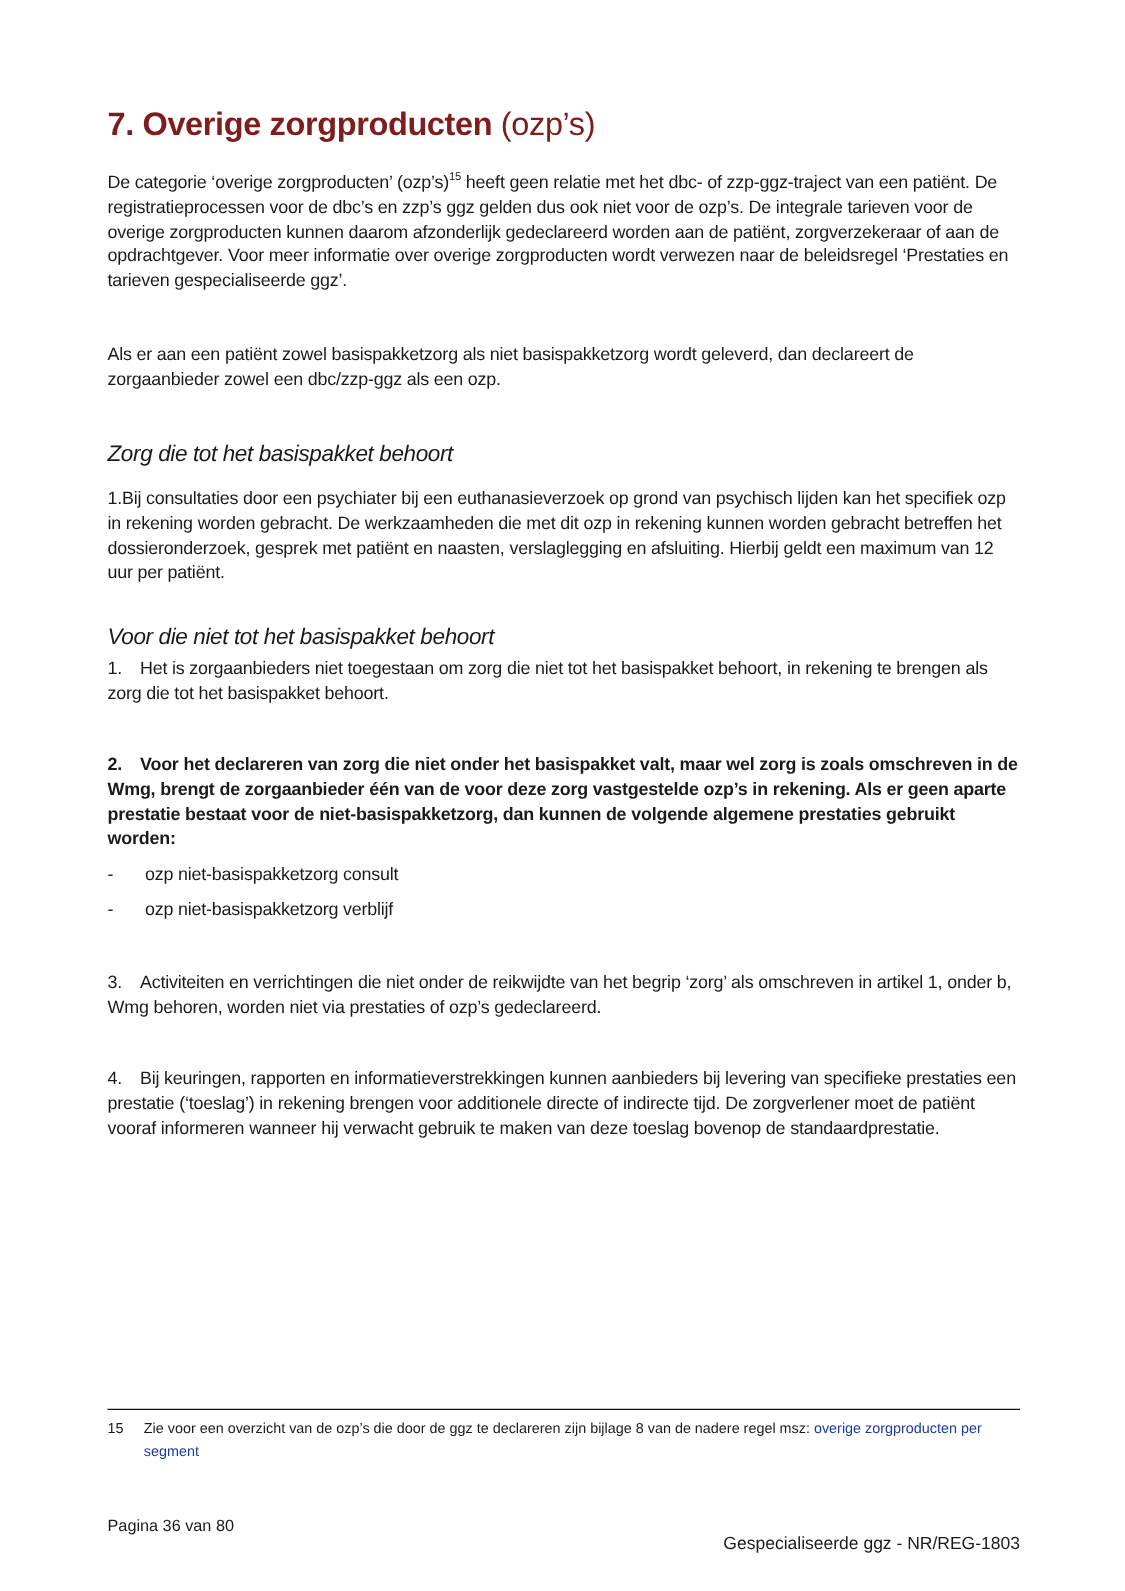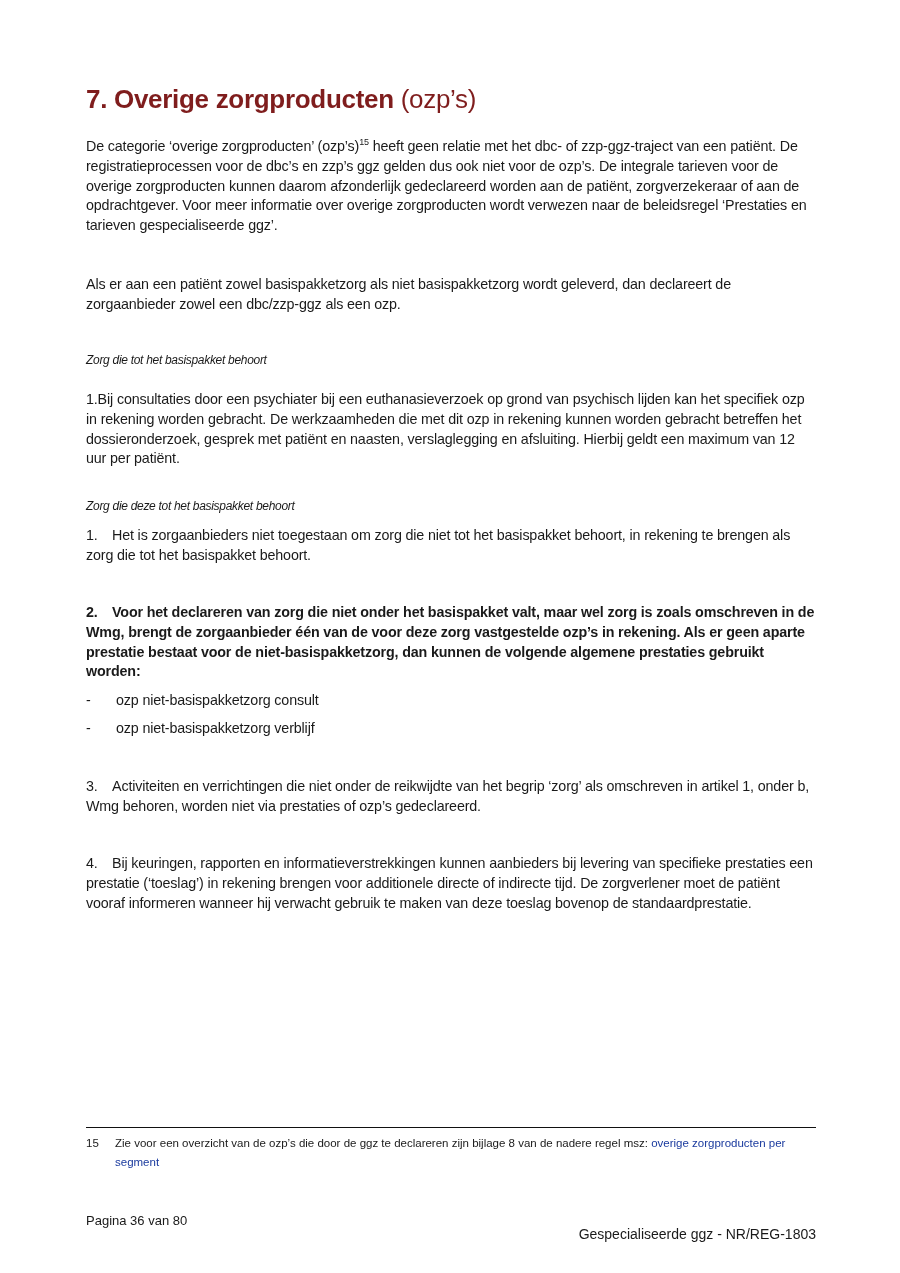--- a/index.html
+++ b/index.html
@@ -1,20 +1,20 @@
 <!DOCTYPE html>
 <html><head>
 <meta charset="utf-8">
 <style>
   html, body { margin:0; padding:0; background:#ffffff; }
   body { width:900px; height:1273px; position:relative; font-family:"Liberation Sans", sans-serif; color:#1a1a1a; }
   h1 { position:absolute; left:86px; top:84px; margin:0; font-size:26px; font-weight:bold; letter-spacing:-0.3px; color:#7f1d1d; }
   h1 .paren { font-weight:normal; }
   .p { position:absolute; left:86px; width:730px; margin:0; font-size:14.3px; line-height:19.8px; letter-spacing:-0.15px; }
-  .sub { position:absolute; left:86px; margin:0; font-size:12px; font-style:italic; letter-spacing:-0.3px; }
+  .sub { position:absolute; left:86px; margin:0; font-size:18px; font-style:italic; letter-spacing:-0.3px; }
   sup { font-size:9px; line-height:0; }
   .num { display:inline-block; width:26px; }
   .dash { display:inline-block; width:30px; }
   .rule { position:absolute; left:86px; top:1127px; width:730px; height:0; border-top:1.5px solid #111; }
   .fn { position:absolute; left:86px; top:1134px; width:730px; font-size:11.5px; line-height:19px; }
   .fn .fnnum { position:absolute; left:0; top:0; }
   .fn .fntext { display:block; margin-left:29px; }
   .link { color:#1a3a9e; }
   .footer-left { position:absolute; left:86px; top:1213px; font-size:13px; }
   .footer-right { position:absolute; right:84px; top:1226px; font-size:14px; }
@@ -25,21 +25,21 @@
 <h1><span>7. Overige zorgproducten</span> <span class="paren">(ozp’s)</span></h1>
 
 <p class="p" style="top:137px;"><span>De categorie ‘overige zorgproducten’ (ozp’s)</span><sup>15</sup><span> heeft geen relatie met het dbc- of zzp-ggz-traject van een patiënt. De registratieprocessen voor de dbc’s en zzp’s ggz gelden dus ook niet voor de ozp’s. De integrale tarieven voor de overige zorgproducten kunnen daarom afzonderlijk gedeclareerd worden aan de patiënt, zorgverzekeraar of aan de opdrachtgever. Voor meer informatie over overige zorgproducten wordt verwezen naar de beleidsregel ‘Prestaties en tarieven gespecialiseerde ggz’.</span></p>
 
 <p class="p" style="top:275px;">Als er aan een patiënt zowel basispakketzorg als niet basispakketzorg wordt geleverd, dan declareert de zorgaanbieder zowel een dbc/zzp-ggz als een ozp.</p>
 
 <p class="sub" style="top:353px;">Zorg die tot het basispakket behoort</p>
 
 <p class="p" style="top:390px;">1.Bij consultaties door een psychiater bij een euthanasieverzoek op grond van psychisch lijden kan het specifiek ozp in rekening worden gebracht. De werkzaamheden die met dit ozp in rekening kunnen worden gebracht betreffen het dossieronderzoek, gesprek met patiënt en naasten, verslaglegging en afsluiting. Hierbij geldt een maximum van 12 uur per patiënt.</p>
 
-<p class="sub" style="top:499px;">Zorg die deze tot het basispakket behoort</p>
+<p class="sub" style="top:499px;">Voor die niet tot het basispakket behoort</p>
 
 <p class="p" style="top:526px;"><span class="num">1.</span><span>Het is zorgaanbieders niet toegestaan om zorg die niet tot het basispakket behoort, in rekening te brengen als zorg die tot het basispakket behoort.</span></p>
 
 <p class="p" style="top:603px;font-weight:bold;"><span class="num">2.</span><span>Voor het declareren van zorg die niet onder het basispakket valt, maar wel zorg is zoals omschreven in de Wmg, brengt de zorgaanbieder één van de voor deze zorg vastgestelde ozp’s in rekening. Als er geen aparte prestatie bestaat voor de niet-basispakketzorg, dan kunnen de volgende algemene prestaties gebruikt worden:</span></p>
 
 <p class="p" style="top:691px;"><span class="dash">-</span><span>ozp niet-basispakketzorg consult</span></p>
 
 <p class="p" style="top:719px;"><span class="dash">-</span><span>ozp niet-basispakketzorg verblijf</span></p>
 
 <p class="p" style="top:777px;"><span class="num">3.</span><span>Activiteiten en verrichtingen die niet onder de reikwijdte van het begrip ‘zorg’ als omschreven in artikel 1, onder b, Wmg behoren, worden niet via prestaties of ozp’s gedeclareerd.</span></p>

